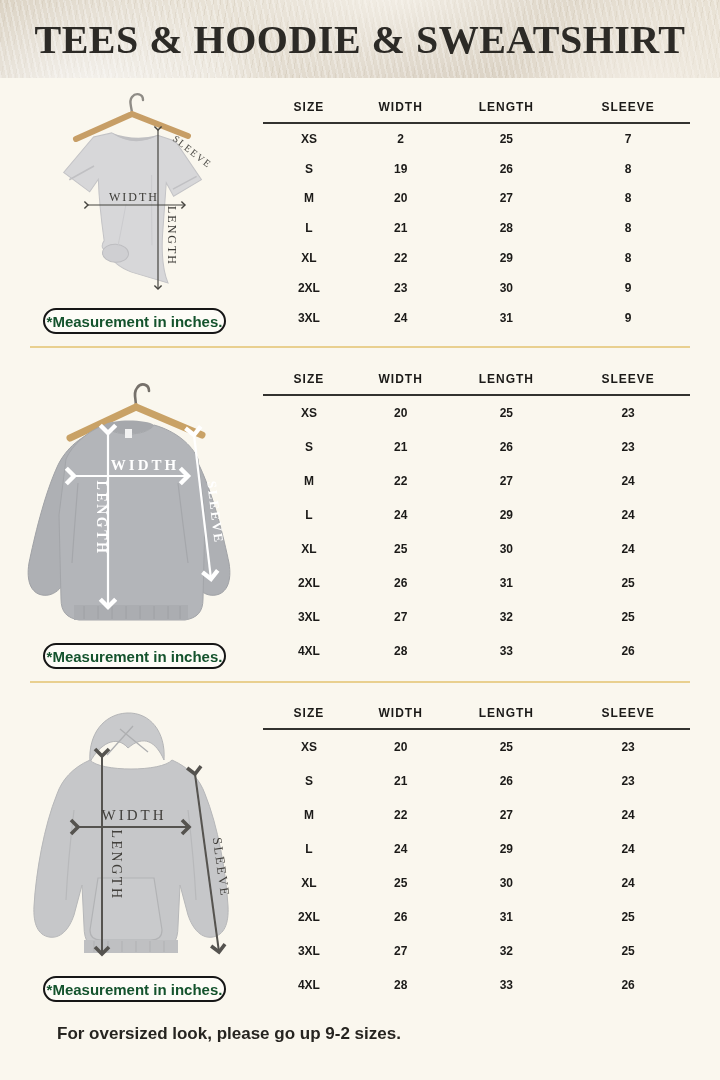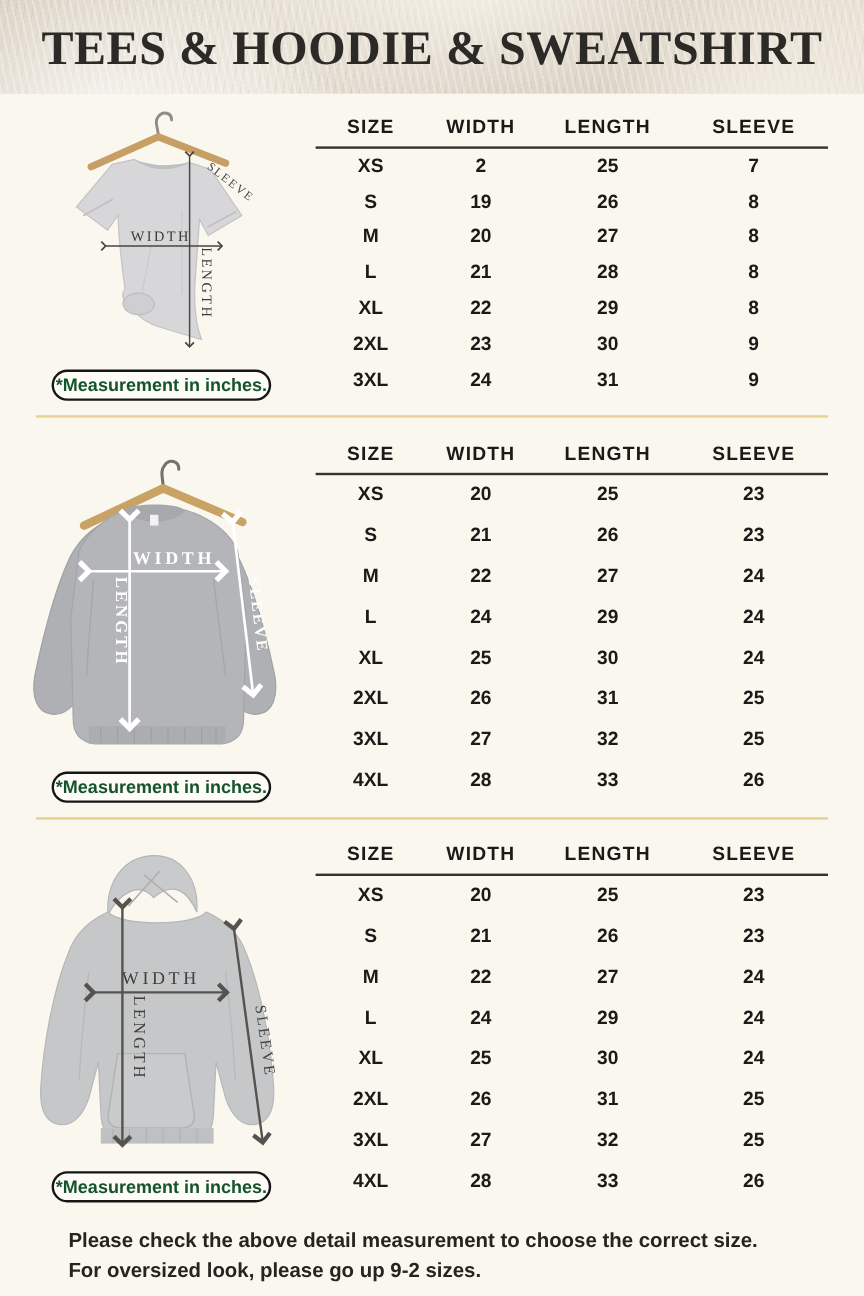--- a/index.html
+++ b/index.html
@@ -25,21 +25,21 @@
   .page-title{
     font-family:"Liberation Serif", serif;
     font-weight:700; font-size:40px; letter-spacing:.5px; color:#2c2a26;
     white-space:nowrap;
   }
   
   .divider{position:absolute; left:30px; width:660px; height:2px; background:#e9d08f;}
   .divider.d1{top:346px;} .divider.d2{top:681px;}
   
   .size-table{position:absolute; left:263px; width:427px;}
-  .size-table .trow{display:flex; align-items:center; font-weight:700; font-size:16px;}
+  .size-table .trow{display:flex; align-items:center; font-weight:700; font-size:12px;}
   .size-table .thead{height:30px; border-bottom:2px solid #33322f; letter-spacing:1px;}
   .size-table .tbody .trow{height:var(--rh);}
   .size-table .c{text-align:center;}
   .size-table .c0{width:21.5%;} .size-table .c1{width:21.5%;}
   .size-table .c2{width:28%;}   .size-table .c3{width:29%;}
   .t1{top:92px;  --rh:29.8px;}
   .t2{top:364px; --rh:34px;}
   .t3{top:698px; --rh:34px;}
   
   .pill{
@@ -346,17 +346,16 @@
         <div class="trow trowb">
           <div class="c c0">4XL</div>
           <div class="c c1">28</div>
           <div class="c c2">33</div>
           <div class="c c3">26</div>
         </div>
       </div>
     </div>
 
   <div class="footer">
-    <div>Please check the above detail measurement to choose the correct size.</div>
     <div>For oversized look, please go up 9-2 sizes.</div>
   </div>
 
 </div>
 
 </body></html>

